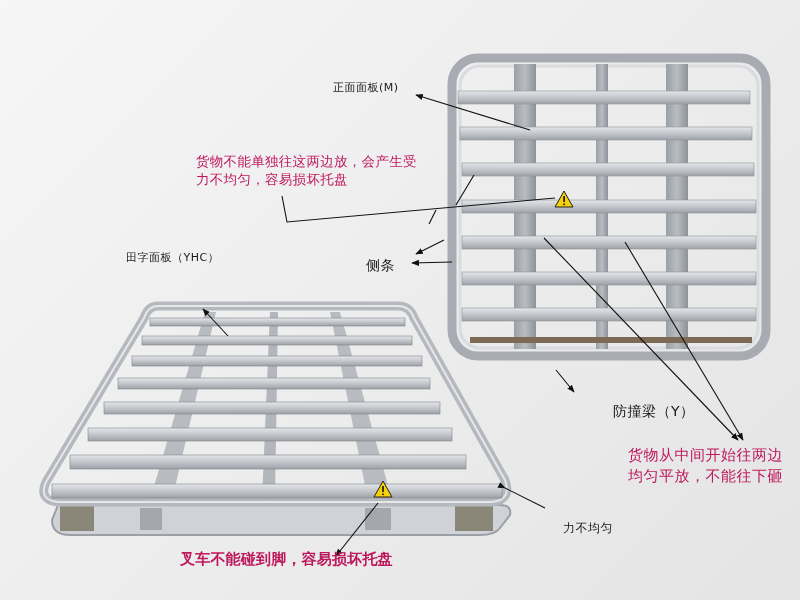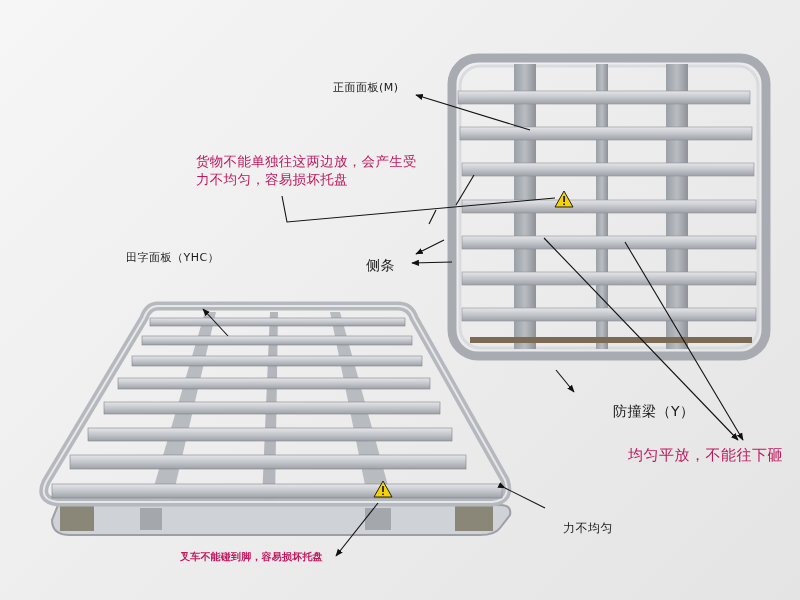--- a/index.html
+++ b/index.html
@@ -3,21 +3,21 @@
 <meta charset="utf-8">
 <style>
   html,body{margin:0;padding:0;}
   body{width:800px;height:600px;overflow:hidden;background:#f1f1f1;font-family:"DejaVu Sans","Liberation Sans",sans-serif;position:relative;}
   .bg{position:absolute;inset:0;background:linear-gradient(135deg,#f6f6f6 0%,#ececec 55%,#e4e4e4 100%);}
   svg.art{position:absolute;left:0;top:0;}
   .lbl{position:absolute;font-size:11px;color:#1a1a1a;white-space:nowrap;letter-spacing:0.5px;}
   .red{position:absolute;color:#be185d;white-space:nowrap;}
   .red13{font-size:13.5px;line-height:18px;letter-spacing:0.3px;}
   .red15{font-size:15px;line-height:21px;letter-spacing:0.5px;}
-  .red11{font-size:10px;font-weight:bold;letter-spacing:0.2px;}
+  .red11{font-size:15px;font-weight:bold;letter-spacing:0.2px;}
 </style>
 </head>
 <body>
 
 <div class="bg"></div>
 
 <svg class="art" width="800" height="600" viewBox="0 0 800 600">
   <defs>
     <linearGradient id="metalH" x1="0" y1="0" x2="0" y2="1">
       <stop offset="0" stop-color="#e4e6e9"></stop>
@@ -113,16 +113,17 @@
 <div class="lbl" style="left:366px;top:257px;font-size:14px;">侧条</div>
 <div class="lbl" style="left:565px;top:403px;font-size:14px;margin-left:48px;">防撞梁（Y）</div>
 <div class="lbl" style="left:563px;top:520px;font-size:12px;">力不均匀</div>
 
 <div class="red red13" style="left:196px;top:152px;">
   <div>货物不能单独往这两边放，会产生受</div>
   <div>力不均匀，容易损坏托盘</div>
 </div>
 
 <div class="red red15" style="left:628px;top:445px;">
+  <div>货物从中间开始往两边</div>
   <div>均匀平放，不能往下砸</div>
 </div>
 
 <div class="red red11" style="left:180px;top:550px;">叉车不能碰到脚，容易损坏托盘</div>
 
 </body></html>

